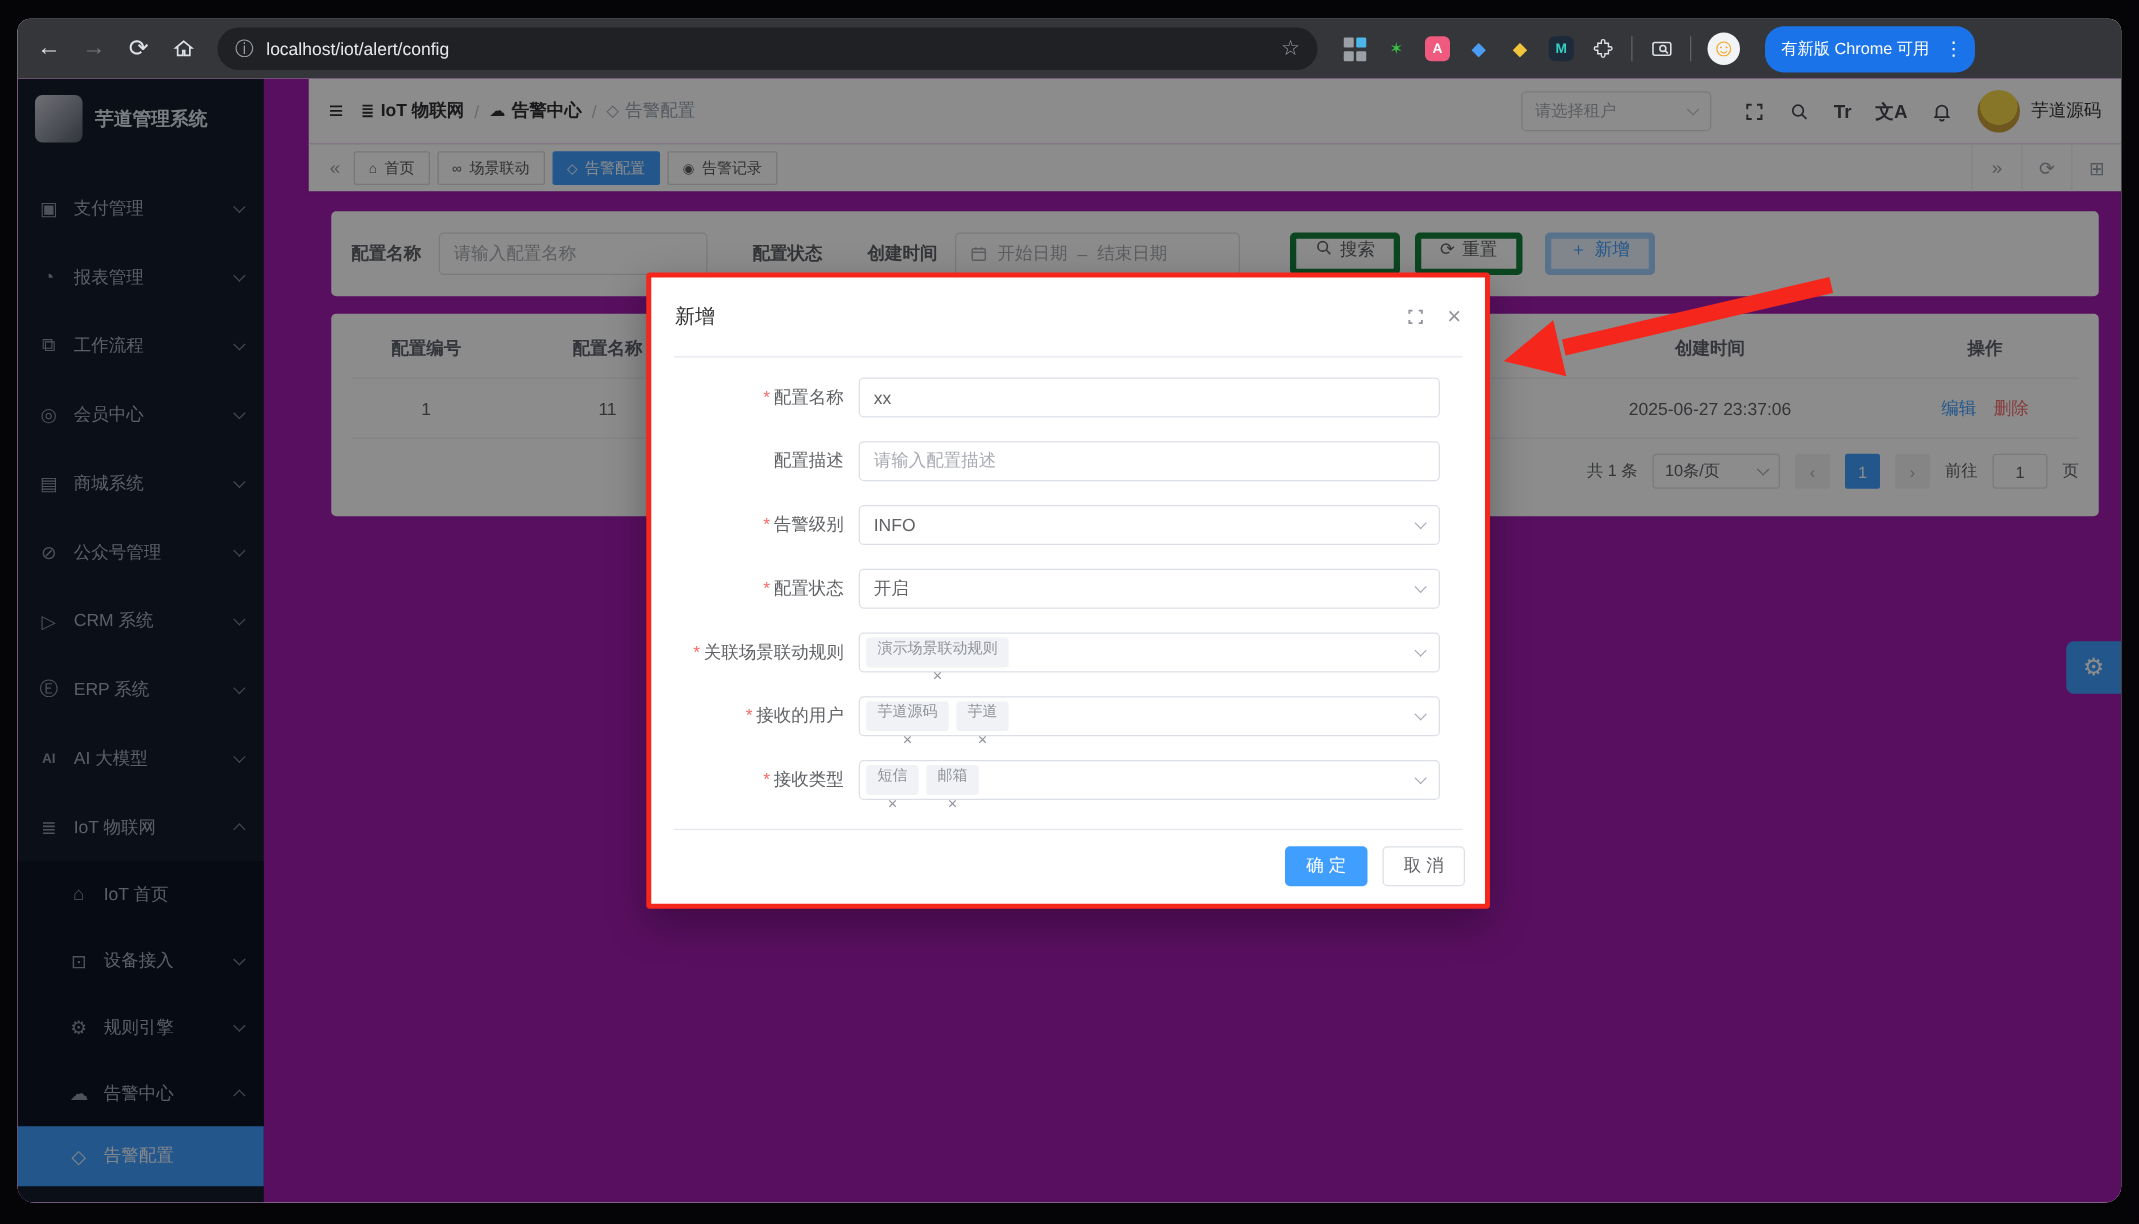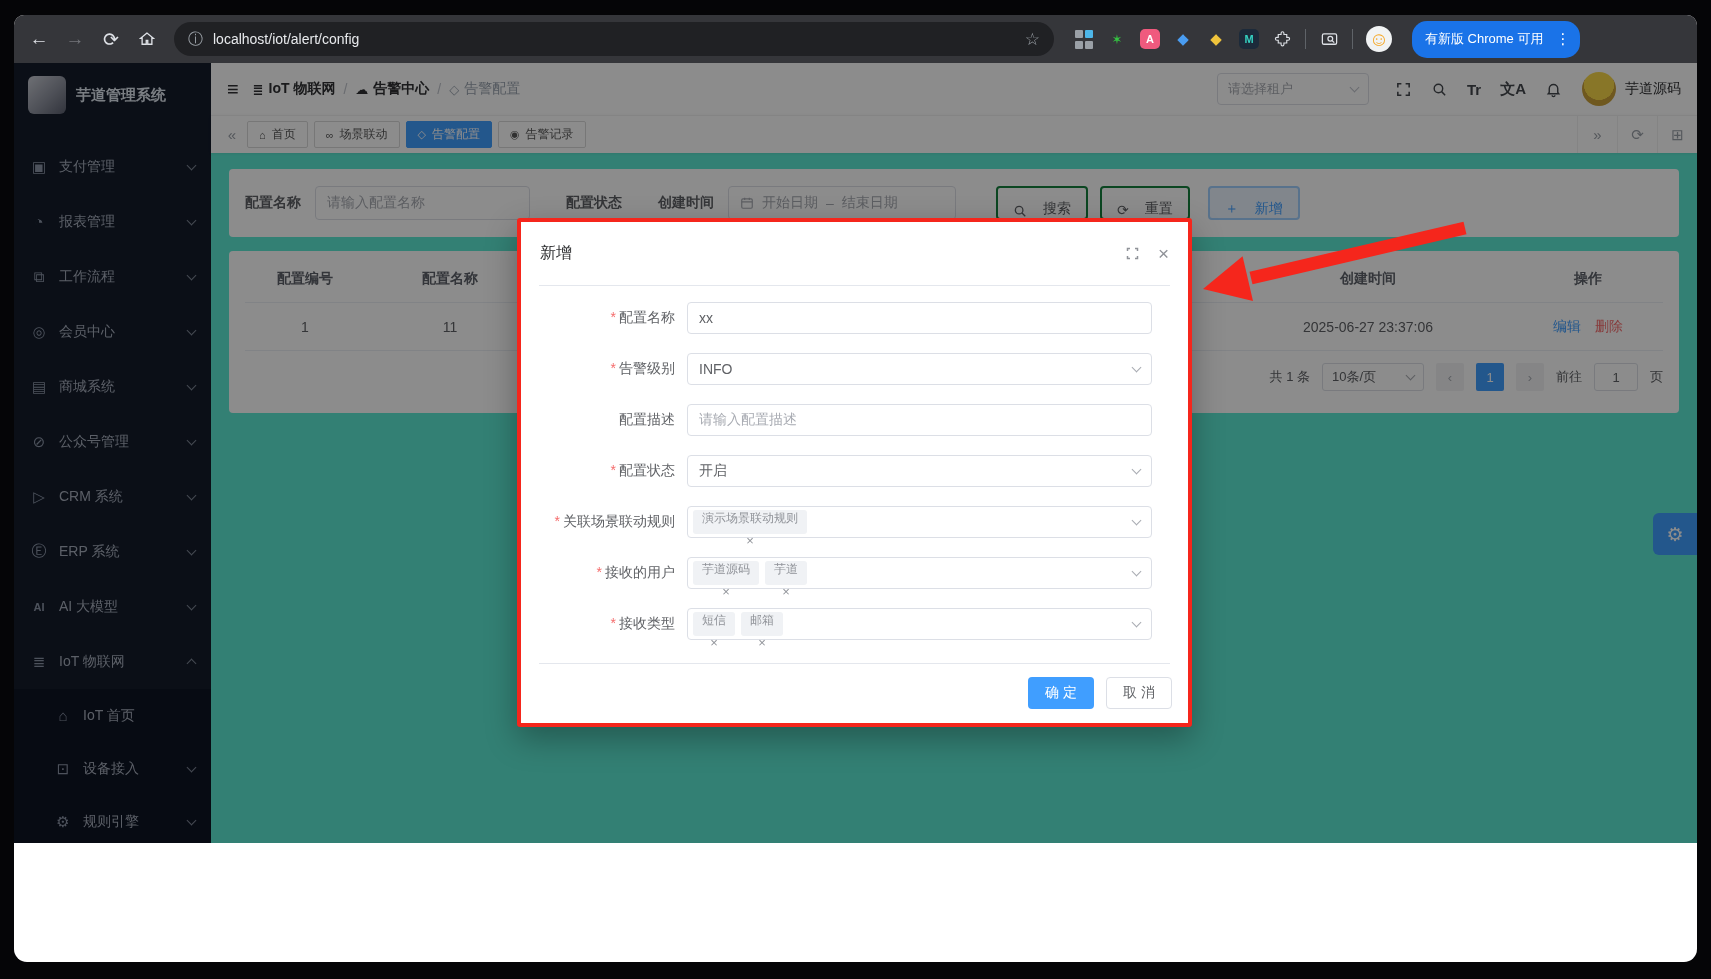--- a/index.html
+++ b/index.html
@@ -25,21 +25,21 @@
   .ext-grid i.b { background:#4db6e8; }
   .ext-sq { border-radius:5px; color:#fff; font-weight:bold; font-size:11px; }
   .vsep { width:1px; height:20px; background:#5f6368; }
   .emoji-avatar { width:26px; height:26px; border-radius:50%; background:#f1f3f4; display:flex;
                   align-items:center; justify-content:center; color:#f5a623; font-size:20px; }
   .update-pill { height:37px; border-radius:15px; display:flex; align-items:center; gap:8px;
                  padding:0 6px 0 13px; color:#fff; font-size:13px; margin-left:6px; }
   .update-pill .dots { font-size:15px; padding:0 4px; }
 
   
-  .page { position:relative; height:780px; background:#5eead4; overflow:hidden; }
+  .page { position:relative; height:899px; background:#a21caf; overflow:hidden;padding-left:36px; }
 
   
   .sidebar { position:absolute; left:0; top:0; bottom:0; width:197px; background:#141c2b; z-index:1; }
   .logo-row { height:64px; display:flex; align-items:center; gap:10px; padding:0 14px; }
   .logo-img { width:38px; height:38px; border-radius:6px;
               background:linear-gradient(135deg,#c9ccd4 0%,#8f93a0 55%,#5b5f6e 100%); }
   .logo-title { color:#dfe5ee; font-size:15px; font-weight:bold; }
   .menu { padding-top:12px; }
   .s-item { height:55px; display:flex; align-items:center; gap:11px; padding:0 16px; color:#a7aebc; font-size:14px; }
   .s-item .mi { width:18px; text-align:center; color:#8d96a8; font-size:15px; flex:none; }
@@ -88,22 +88,22 @@
   
   .content { flex:1; padding:16px 18px; }
   .card { background:#fff; border-radius:4px; }
   .filter-card { padding:17px 16px; display:flex; align-items:center; gap:14px; }
   .f-label { font-size:14px; color:#606266; font-weight:bold; white-space:nowrap; }
   .ctl { height:34px; border:1px solid #dcdfe6; border-radius:4px; background:#fff; display:flex;
          align-items:center; gap:8px; padding:0 11px; font-size:14px; }
   .ph { color:#a8abb2; } .val { color:#606266; }
   .w215 { width:215px; }
   .sp { justify-content:space-between; }
-  .btn { height:34px; border:2px solid #15803d; border-radius:4px; background:#fff; color:#606266;
-         font-size:14px; display:flex; align-items:flex-end; gap:16px; padding:0 15px; }
+  .btn { height:34px; border:5px solid #15803d; border-radius:4px; background:#fff; color:#606266;
+         font-size:14px; display:flex; align-items:flex-start; gap:6px; padding:0 15px; }
   .btn .bi { font-size:14px; }
   .btn.primary-plain { background:#ecf5ff; border-color:#a0cfff; color:#409eff; margin-left:6px; }
   .fbtns { margin-left:26px; display:flex; gap:12px; }
 
   .table-card { margin-top:14px; padding:4px 16px 10px; }
   .trow { display:flex; align-items:center; height:48px; border-bottom:1px solid #ebeef5; font-size:14px; }
   .th { color:#5e626a; font-weight:bold; }
   .td { color:#606266; }
   .c-id { width:120px; text-align:center; } .c-name { width:170px; text-align:center; }
   .c-fill { flex:1; }
@@ -470,31 +470,31 @@
       </div>
       <div class="m-divider"></div>
       <div class="m-body">
         <div class="m-row">
           <span class="m-label"><span class="req">*</span><span>配置名称</span></span>
           <div class="m-ctl">
                 <span class="val">xx</span>
               </div>
         </div>
         <div class="m-row">
+          <span class="m-label"><span>配置描述</span></span>
+          <div class="m-ctl">
+                <span class="ph">请输入配置描述</span>
+              </div>
+        </div>
+        <div class="m-row">
           <span class="m-label"><span class="req">*</span><span>告警级别</span></span>
           <div class="m-ctl">
             <span class="val">INFO</span>
             <span class="chv" style="border-color:#a8abb2;"></span>
           </div>
-        </div>
-        <div class="m-row">
-          <span class="m-label"><span>配置描述</span></span>
-          <div class="m-ctl">
-                <span class="ph">请输入配置描述</span>
-              </div>
         </div>
         <div class="m-row">
           <span class="m-label"><span class="req">*</span><span>配置状态</span></span>
           <div class="m-ctl">
             <span class="val">开启</span>
             <span class="chv" style="border-color:#a8abb2;"></span>
           </div>
         </div>
         <div class="m-row">
           <span class="m-label"><span class="req">*</span><span>关联场景联动规则</span></span>

